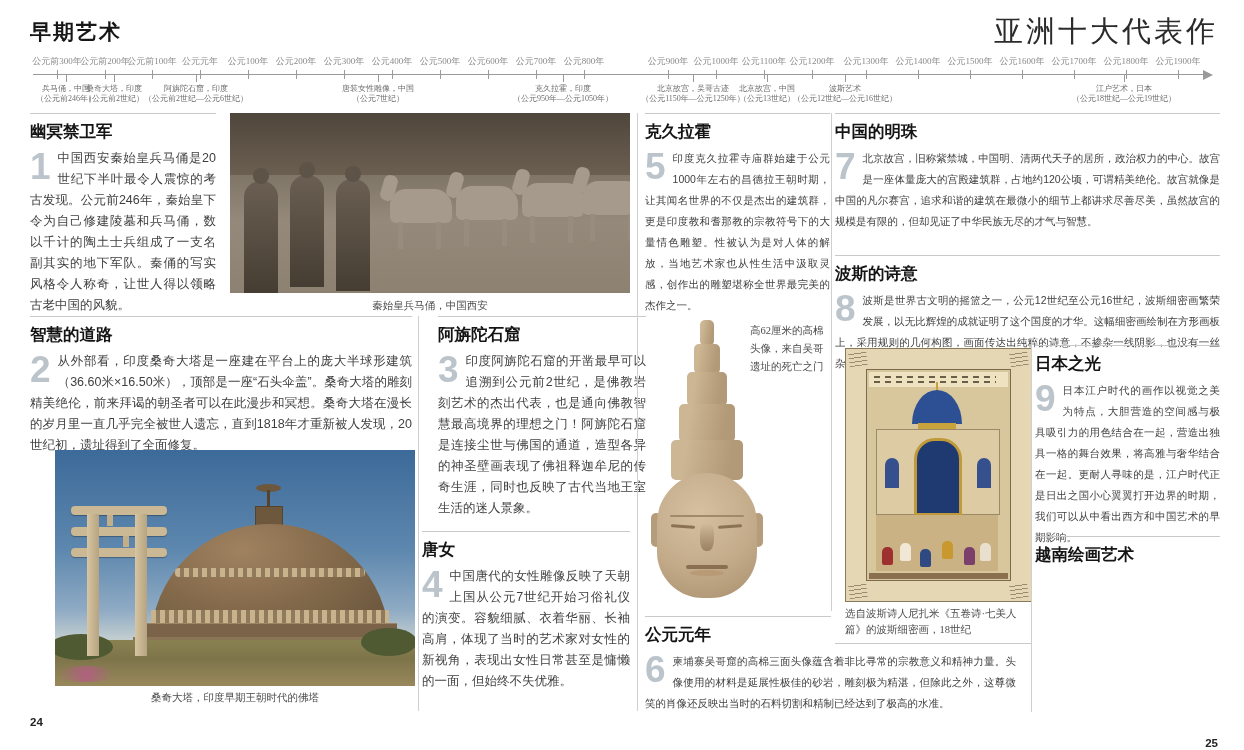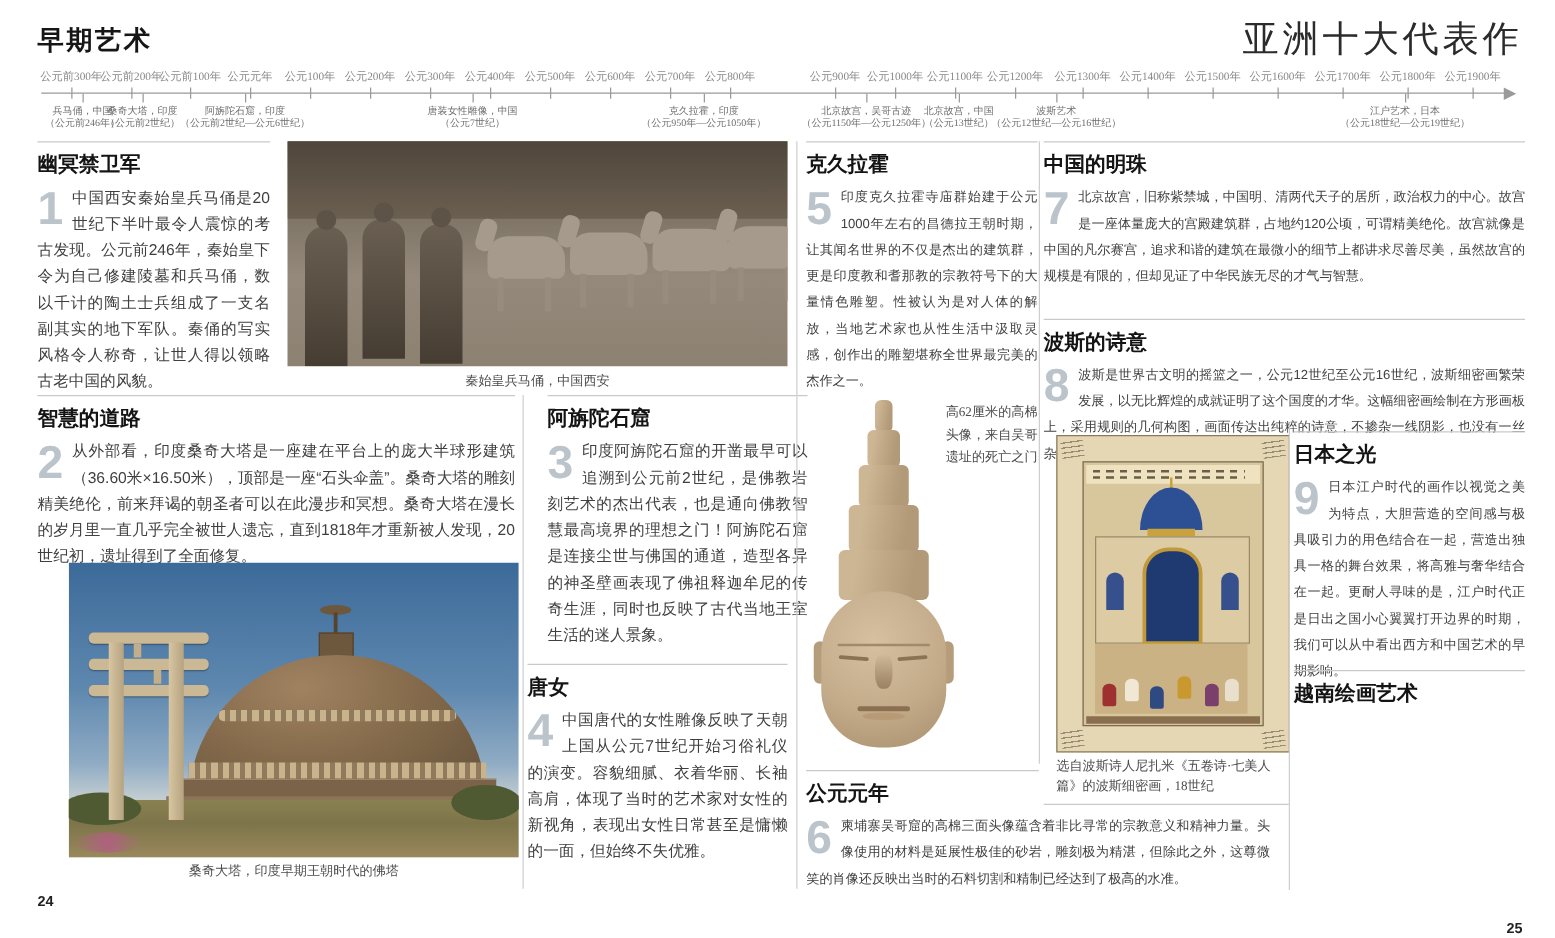--- a/index.html
+++ b/index.html
@@ -392,21 +392,21 @@
   <div class="kh-ear" style="left:108px;"></div>
   <div class="kh-face">
     <div class="kh-brow"></div>
     <div class="kh-eye" style="left:14px;transform:rotate(4deg);"></div>
     <div class="kh-eye" style="left:61px;transform:rotate(-4deg);"></div>
     <div class="kh-nose"></div>
     <div class="kh-mouth"></div>
     <div class="kh-lip"></div>
   </div>
 </div>
-<div class="caption" style="position:absolute;left:750px;top:322px;width:80px;text-align:right;line-height:18px;">高62厘米的高棉头像，来自吴哥遗址的死亡之门</div>
+<div class="caption" style="position:absolute;left:750px;top:322px;width:80px;line-height:18px;">高62厘米的高棉头像，来自吴哥遗址的死亡之门</div>
 
 <div class="photo persian" style="left:845px;top:348px;width:185px;height:252px;">
   <div class="pr-corner" style="left:3px;top:3px;"></div>
   <div class="pr-corner" style="right:3px;top:3px;"></div>
   <div class="pr-corner" style="left:3px;bottom:3px;"></div>
   <div class="pr-corner" style="right:3px;bottom:3px;"></div>
   <div class="pr-panel">
     <div class="pr-callig"></div>
     <div class="pr-finial"></div>
     <div class="pr-dome"></div>

